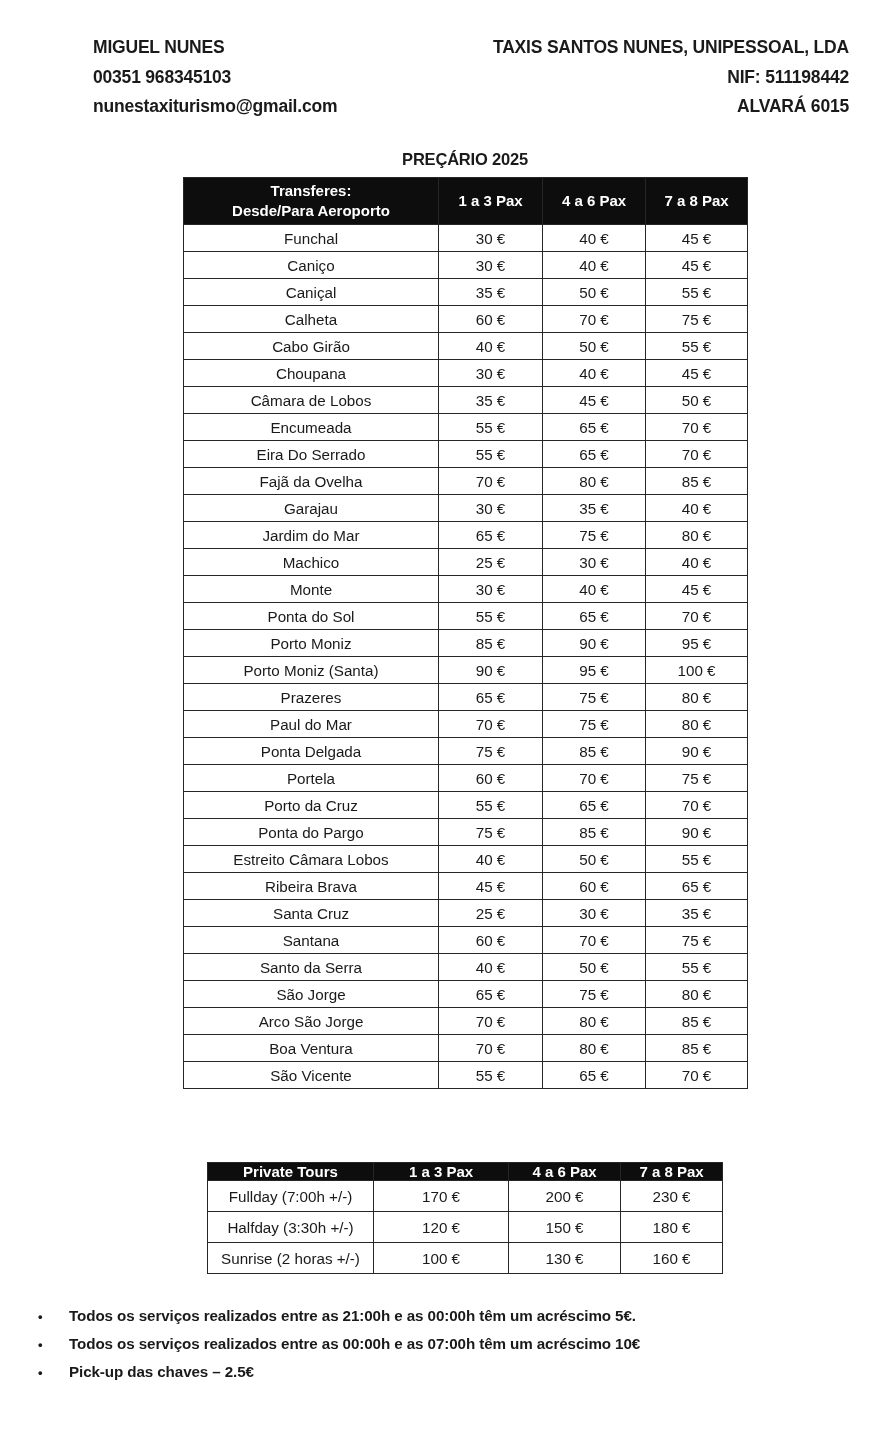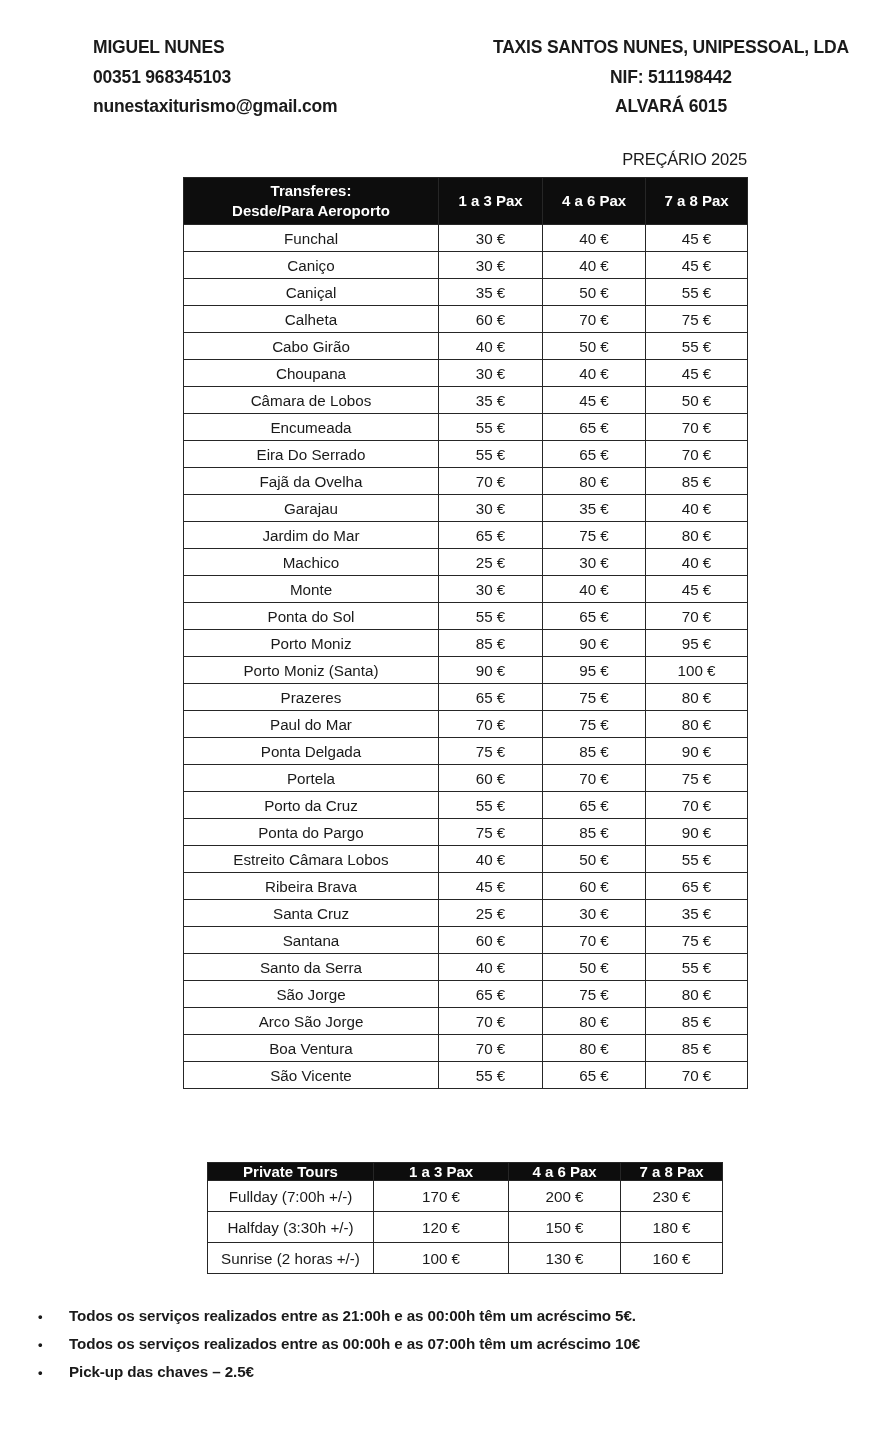--- a/index.html
+++ b/index.html
@@ -7,25 +7,25 @@
   .page {
     position:relative; width:887px; height:1453px; background:#ffffff;
     font-family:"Liberation Sans", sans-serif; color:#1a1a1a; overflow:hidden;
   }
   
   .contact-header {
     position:absolute; top:33px; left:93px; right:38px;
     display:flex; justify-content:space-between;
     font-weight:700; font-size:17.5px; line-height:29.5px; letter-spacing:-0.2px;
   }
-  .hdr-right { text-align:center;margin-left:24px; }
+  .hdr-right { text-align:right;margin-left:24px; }
   
   .doc-title {
     position:absolute; top:150px; left:183px; width:564px;
-    text-align:right; font-size:16.5px; font-weight:400; letter-spacing:-0.2px;
+    text-align:center; font-size:16.5px; font-weight:700; letter-spacing:-0.2px;
   }
   
   table { border-collapse:collapse; table-layout:fixed;padding-left:12px; }
   th, td { border:1.5px solid #262626; overflow:hidden; white-space:nowrap; }
   thead th { background:#0d0d0d; color:#ffffff; font-weight:700; font-size:15px; text-align:center; }
   tbody td { text-align:center; font-size:15.2px; font-weight:400; }
 
   .transfers { position:absolute; top:177px; left:183px; width:564px; }
   .transfers thead th { height:47px; line-height:20px; }
   .transfers tbody td { height:27px; }

